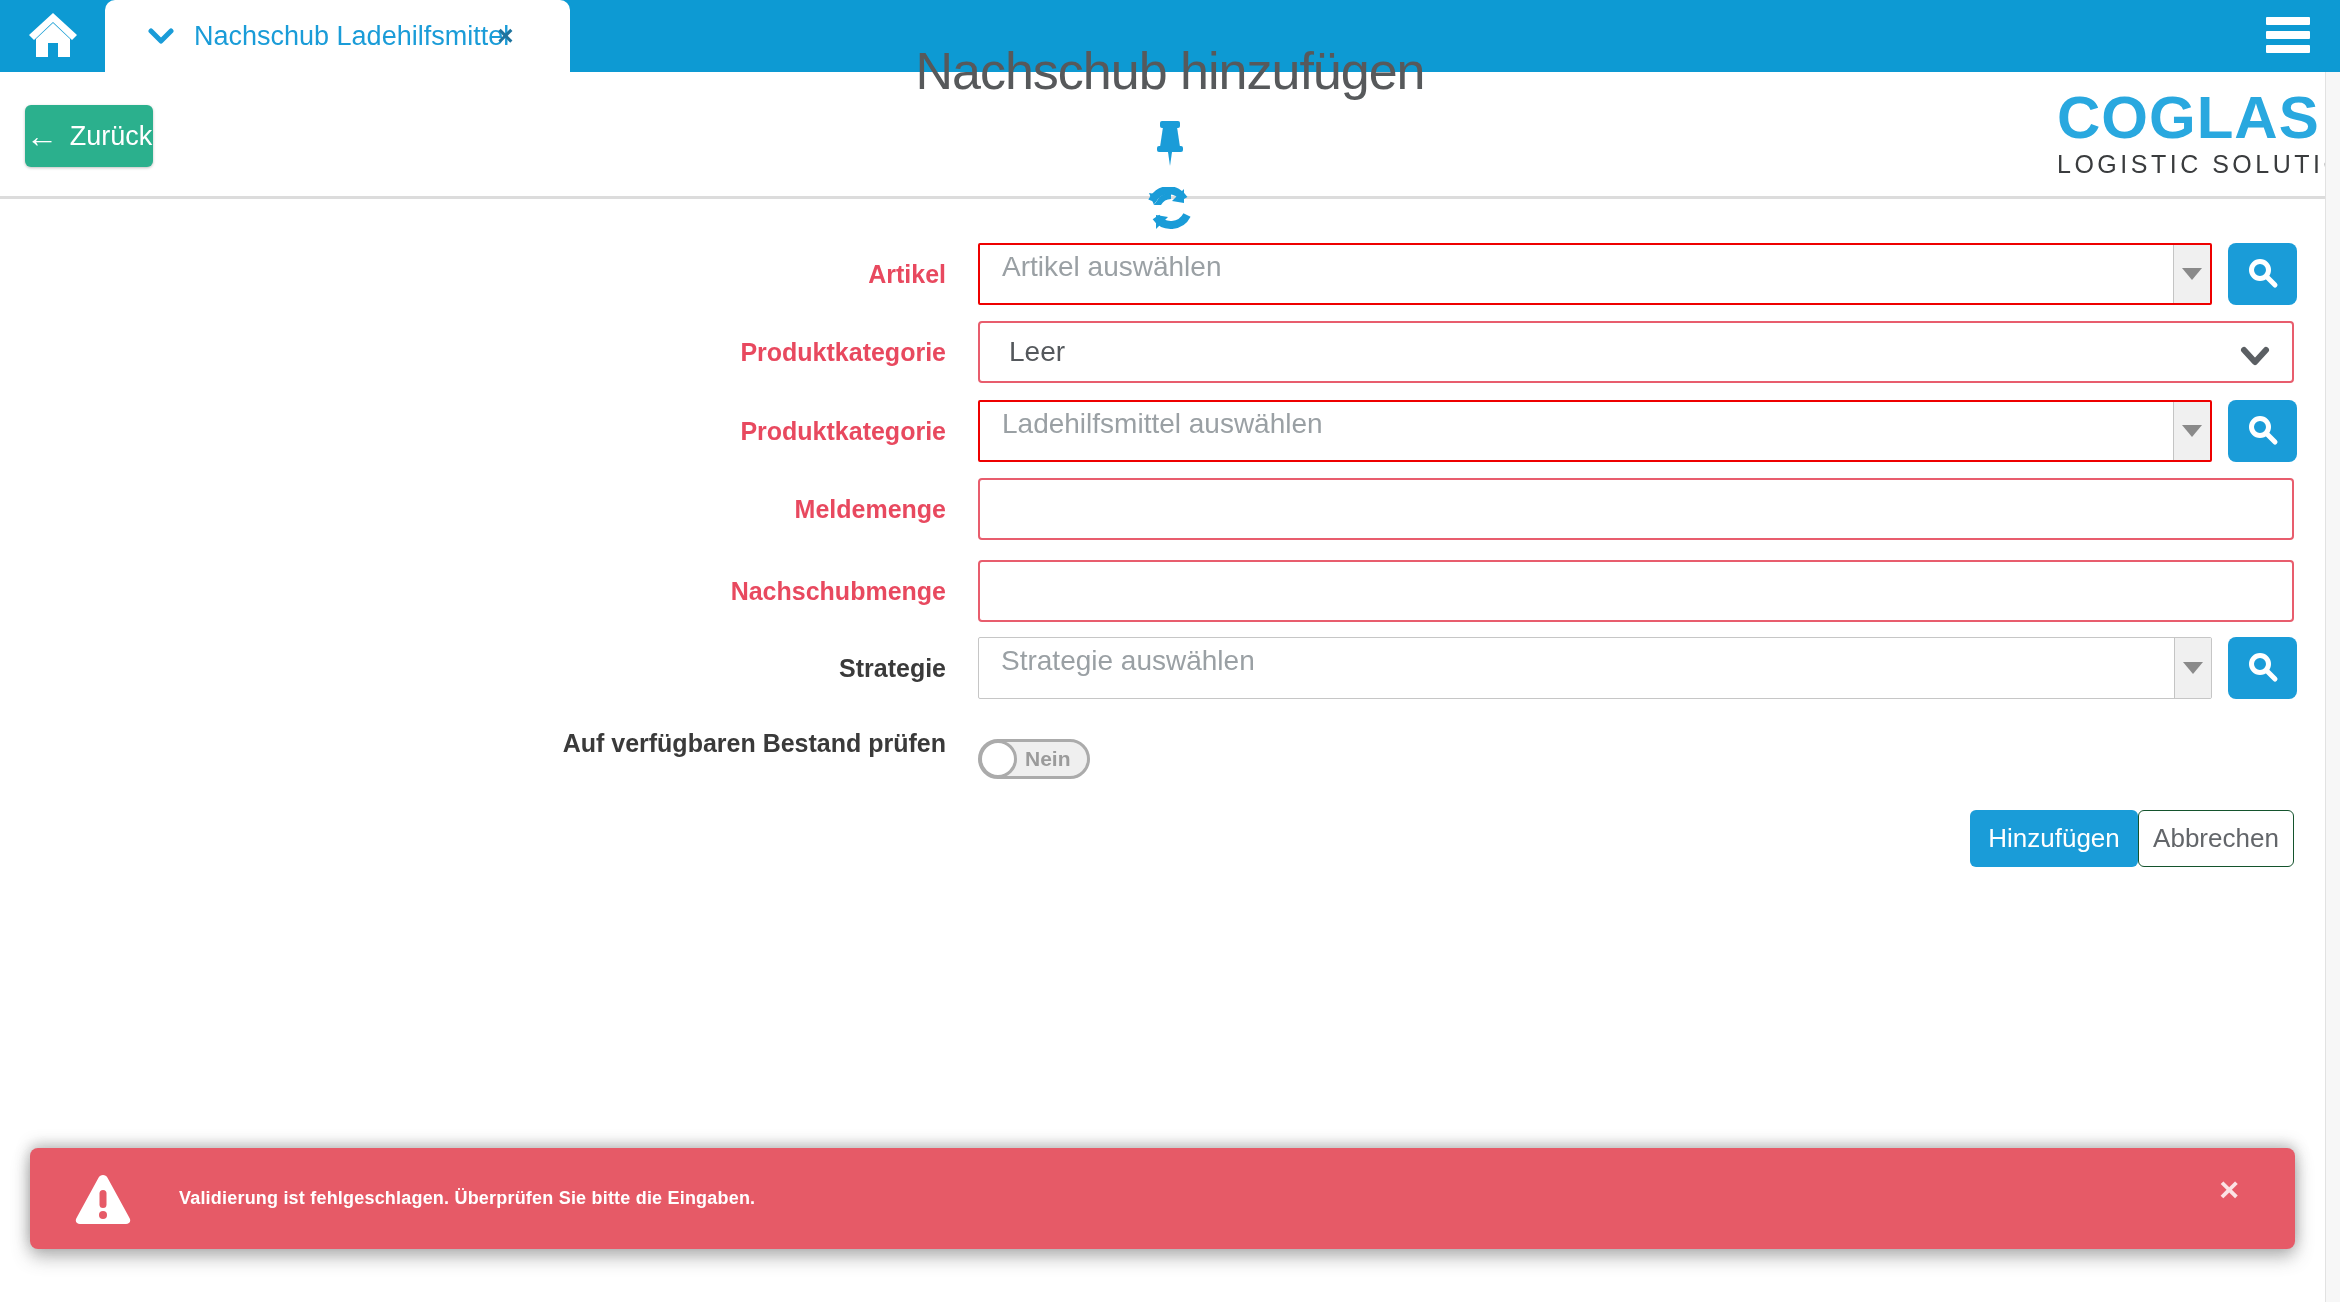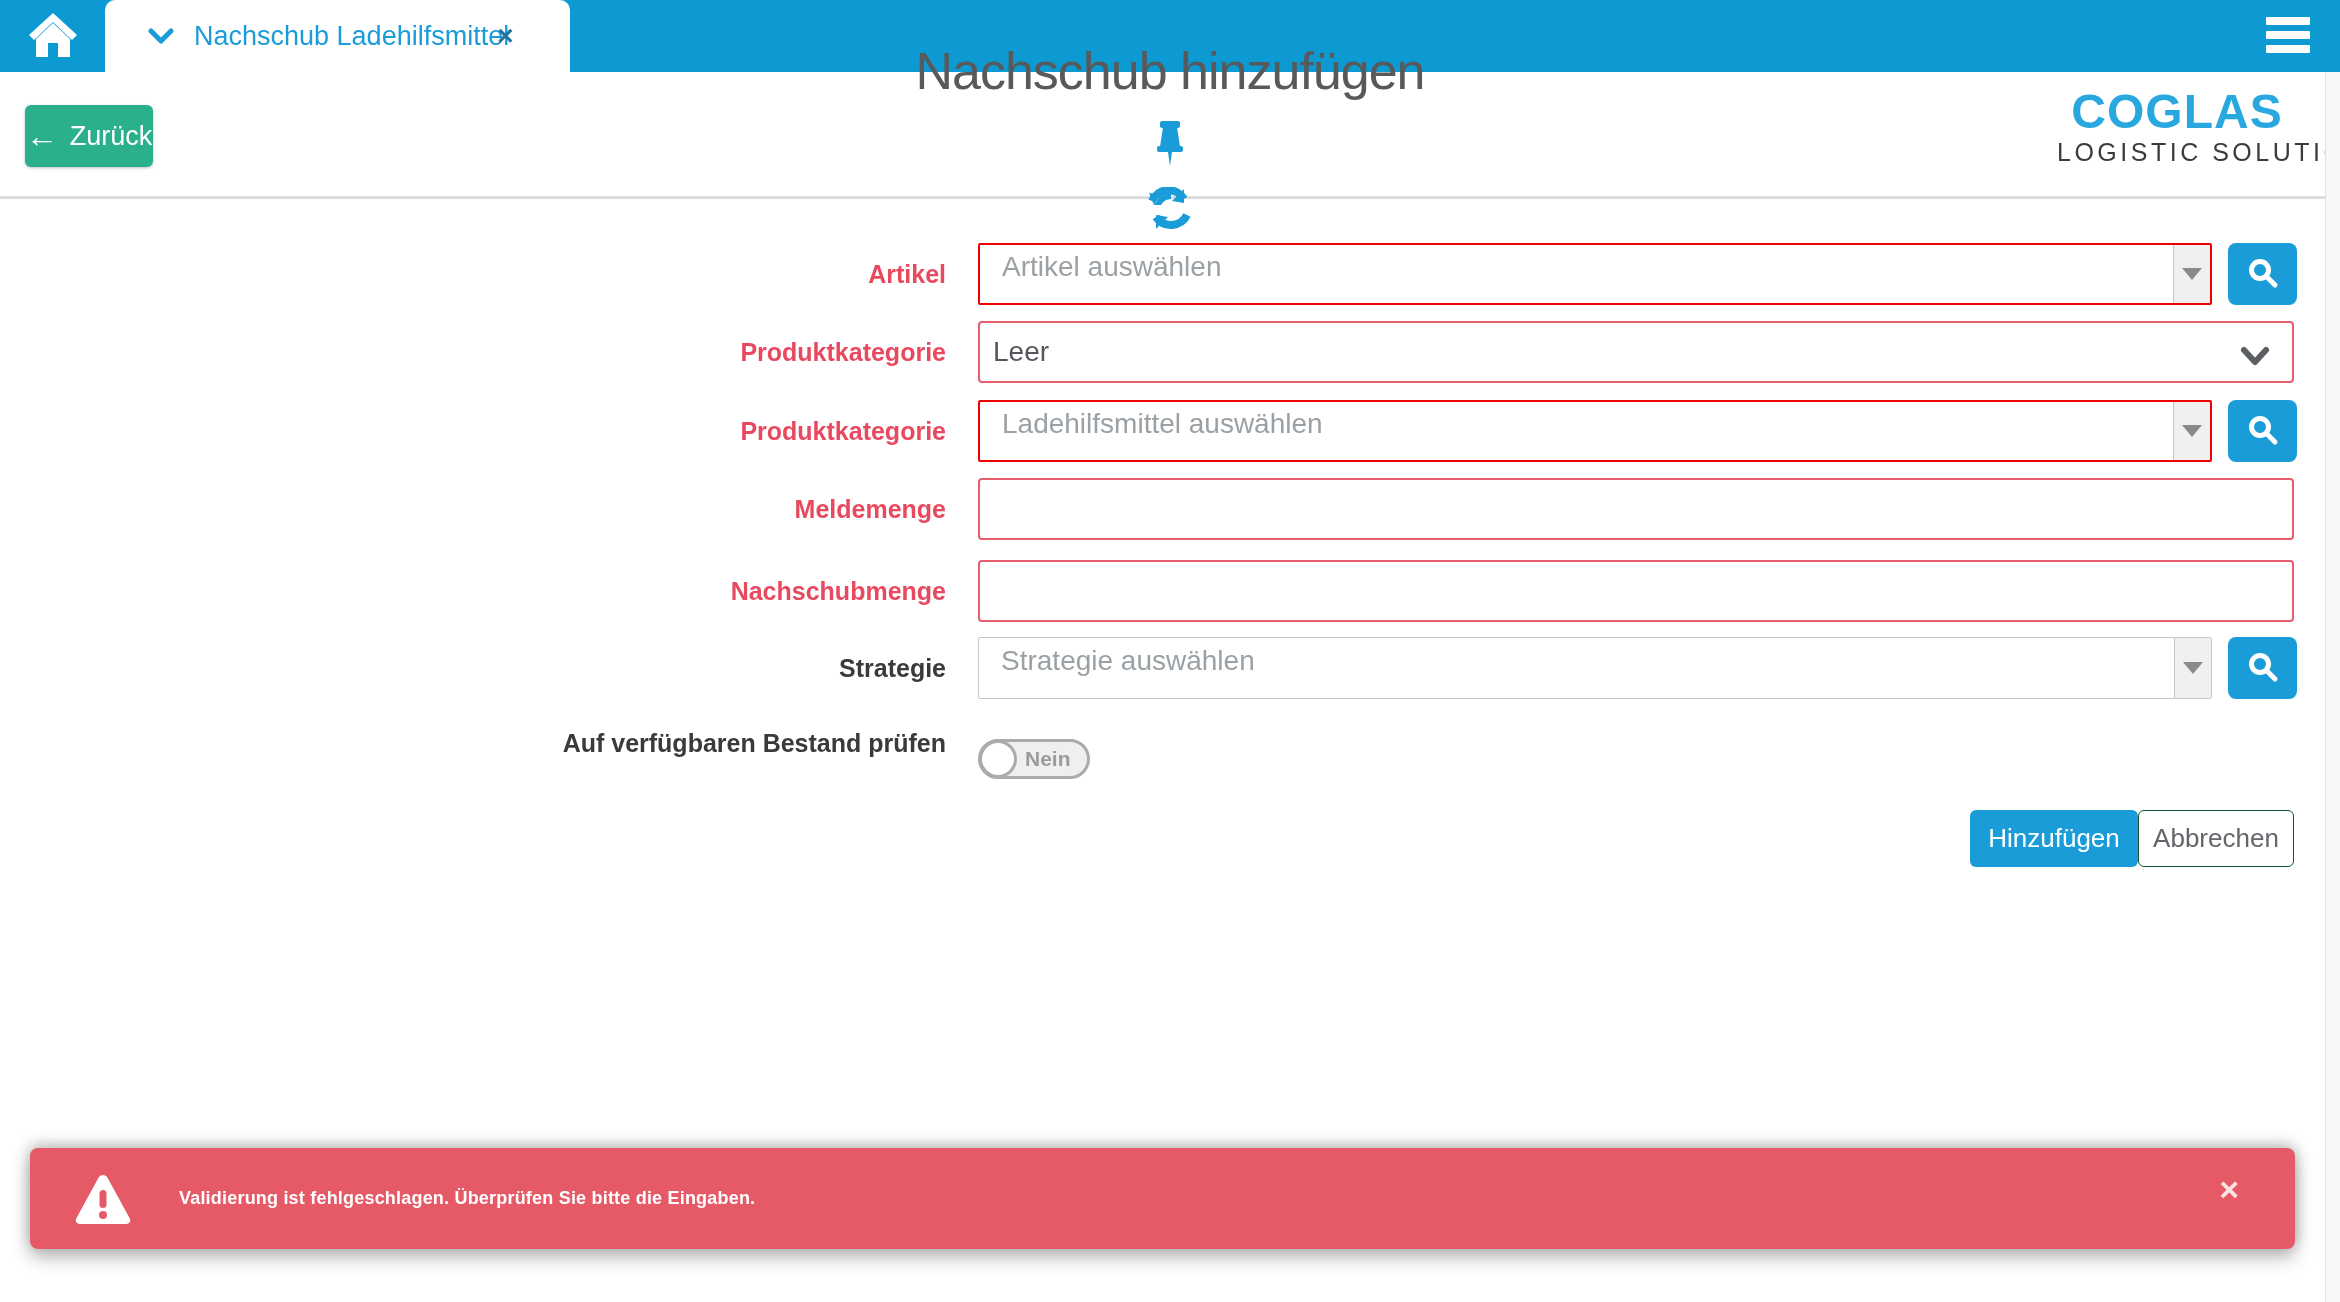--- a/index.html
+++ b/index.html
@@ -76,21 +76,21 @@
   .page-title {
     font-size: 52px; font-weight: 300; color: #57595b;
     letter-spacing: -1px; white-space: nowrap;
   }
   .title-icon { display: flex; cursor: pointer; }
   .logo {
     position: absolute; right: 43px; top: 16px;
     width: 240px; text-align: center; 
   }
   .logo-main {
-    font-size: 48px; font-weight: bold; color: #29a8df;
+    font-size: 60px; font-weight: bold; color: #29a8df;
     letter-spacing: 1px; line-height: 1.0;
   }
   .logo-tagline {
     font-size: 25px; font-weight: 300; color: #3a3c3e;
     letter-spacing: 3.5px; margin-top: 2px; white-space: nowrap;
   }
 
   
   .scrollbar {
     position: absolute; right: 0; top: 72px;
@@ -144,21 +144,21 @@
     display: flex; align-items: center; justify-content: center;
     cursor: pointer;
   }
 
   .pseudo-select {
     position: relative;
     width: 1316px; height: 62px;
     border: 2px solid #e85d6d; border-radius: 4px;
     background: #ffffff;
     display: flex; align-items: center;
-    padding-left: 13px;
+    padding-left: 29px;
     font-size: 28px; color: #54585c;
     cursor: pointer;
   }
   .select-chevron { position: absolute; right: 22px; top: 19px; }
 
   .text-input {
     width: 1316px; height: 62px;
     border: 2px solid #e85d6d; border-radius: 4px;
     outline: none;
     font-size: 28px; color: #54585c; padding: 0 22px;

